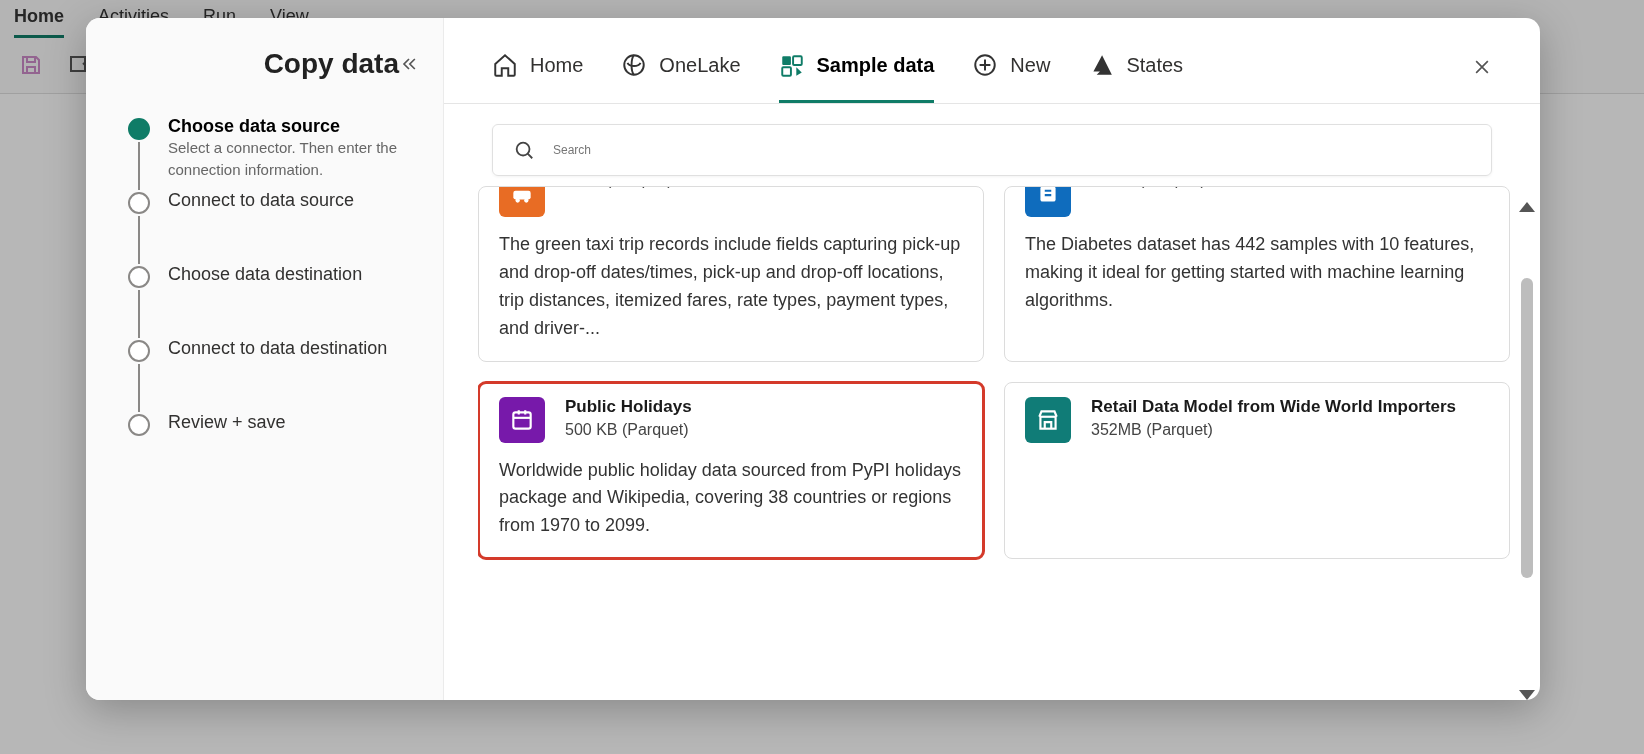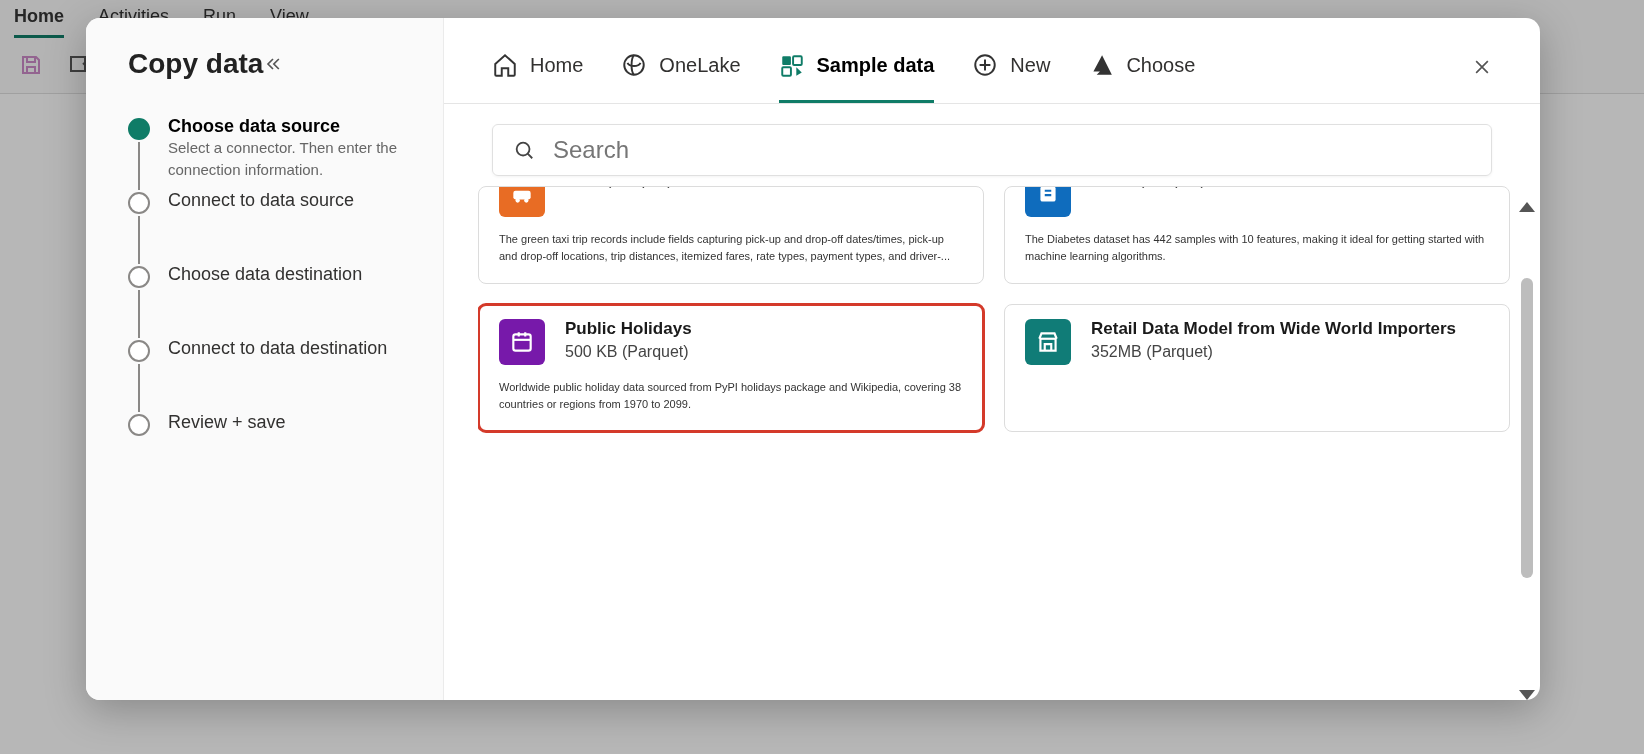--- a/index.html
+++ b/index.html
@@ -15,21 +15,21 @@
 .ribbon-icon { width: 26px; height: 26px; display: flex; align-items: center; justify-content: center; }
 
 
 .overlay { position: absolute; inset: 0; background: rgba(0,0,0,0.25); }
 
 
 .modal { position: absolute; left: 86px; top: 18px; width: 1454px; height: 682px; background: #fff; border-radius: 14px; box-shadow: 0 10px 40px rgba(0,0,0,0.25); display: flex; overflow: hidden; }
 
 
 .wizard { width: 358px; background: #fafafa; border-right: 1px solid #ebebeb; padding: 30px 24px 0 42px; position: relative; }
-.wizard-header { display: flex; align-items: center; justify-content: flex-start; margin-bottom: 36px; }
+.wizard-header { display: flex; align-items: center; justify-content: flex-end; margin-bottom: 36px; }
 .wizard-title { font-size: 28px; font-weight: 700; color: #222; }
 .collapse-btn { font-size: 18px; color: #555; cursor: pointer; }
 
 .steps { position: relative; }
 .step { display: flex; gap: 18px; align-items: flex-start; position: relative; min-height: 74px; }
 .step:last-child { min-height: auto; }
 .step-marker { width: 22px; height: 22px; border-radius: 50%; border: 2px solid #8a8886; background: #fff; flex-shrink: 0; margin-top: 2px; z-index: 2; }
 .step.active .step-marker { background: #0f7c67; border-color: #0f7c67; }
 .step-line { position: absolute; left: 10px; top: 26px; width: 2px; height: calc(100% - 26px); background: #8a8886; z-index: 1; }
 .step:last-child .step-line { display: none; }
@@ -41,35 +41,35 @@
 
 .content { flex: 1; display: flex; flex-direction: column; position: relative; }
 .content-tabs { display: flex; gap: 38px; padding: 34px 48px 0 48px; border-bottom: 1px solid #e5e5e5; align-items: center; }
 .ctab { display: flex; align-items: center; gap: 12px; font-size: 20px; color: #323130; padding-bottom: 22px; cursor: pointer; border-bottom: 3px solid transparent; }
 .ctab.active { font-weight: 700; border-bottom-color: #0f7c67; color: #000; justify-content: space-between; }
 .ctab-icon { width: 26px; height: 26px; display: flex; align-items: center; justify-content: center; }
 .close-x { margin-left: auto; font-size: 22px; color: #555; cursor: pointer; padding-bottom: 22px; }
 
 .search-row { padding: 20px 48px 10px 48px; }
 .search-box { display: flex; align-items: center; gap: 18px; height: 52px; border: 1px solid #e0e0e0; border-radius: 6px; padding: 0 20px; box-shadow: 0 1px 3px rgba(0,0,0,0.05); }
-.search-box input { border: none; outline: none; font-size: 24px; color: #3b82f6; flex: 1; }
+.search-box input { border: none; outline: none; font-size: 12px; color: #3b82f6; flex: 1; }
 .search-box input::placeholder { color: #767676; }
 
 
 .cards-wrap { position: relative; flex: 1; padding: 0 34px 20px 34px; }
 .cards-scroll { position: absolute; inset: 0 18px 0 34px; overflow: hidden; }
 .cards-grid { display: grid; grid-template-columns: 1fr 1fr; gap: 20px; padding-right: 12px; padding-bottom: 4px; }
 
 .card { border: 1px solid #dcdcdc; border-radius: 8px; padding: 14px 20px 18px; background: #fff; cursor: pointer; }
 .card.highlight { outline: 3px solid #d43a2a; outline-offset: -2px; }
 .card-top { display: flex; gap: 20px; align-items: flex-start; margin-bottom: 14px; }
 .card-icon { width: 46px; height: 46px; border-radius: 6px; display: flex; align-items: center; justify-content: center; flex-shrink: 0; }
 .card-title { font-size: 17px; font-weight: 700; color: #1a1a1a; margin-bottom: 4px; }
 .card-meta { font-size: 16px; color: #444; }
-.card-desc { font-size: 11px; color: #333; line-height: 1.55; }
+.card-desc { font-size: 18px; color: #333; line-height: 1.55; }
 
 
 .cards-grid .row0 { position: relative; overflow: hidden; }
 .cards-grid .row0 .card-top { margin-top: -30px; }
 
 .scroll-gutter { position: absolute; right: 0; top: 0; bottom: 0; width: 26px; display: flex; flex-direction: column; align-items: center; }
 .scroll-arrow { width: 0; height: 0; border-left: 8px solid transparent; border-right: 8px solid transparent; cursor: pointer; }
 .scroll-arrow.up { border-bottom: 10px solid #555; margin-top: 16px; }
 .scroll-arrow.down { border-top: 10px solid #555; margin-bottom: 0; }
 .scroll-track { flex: 1; width: 12px; background: transparent; position: relative; margin: 10px 0; }
@@ -197,21 +197,21 @@
             </svg>
         </span>
         <span>New</span>
       </div>
       <div class="ctab">
         <span class="ctab-icon">
           <svg viewBox="0 0 24 24" width="26" height="26" fill="#333">
               <path d="M13 3L5 18h6l-3 3h14L13 3z"></path>
             </svg>
         </span>
-        <span>Choose</span>
+        <span>States</span>
       </div>
       <div class="close-x">
         <svg viewBox="0 0 24 24" width="20" height="20" fill="none" stroke="#555" stroke-width="2">
             <path d="M5 5l14 14M19 5L5 19"></path>
           </svg>
       </div>
     </div>
 
     <div class="search-row">
       <div class="search-box">

